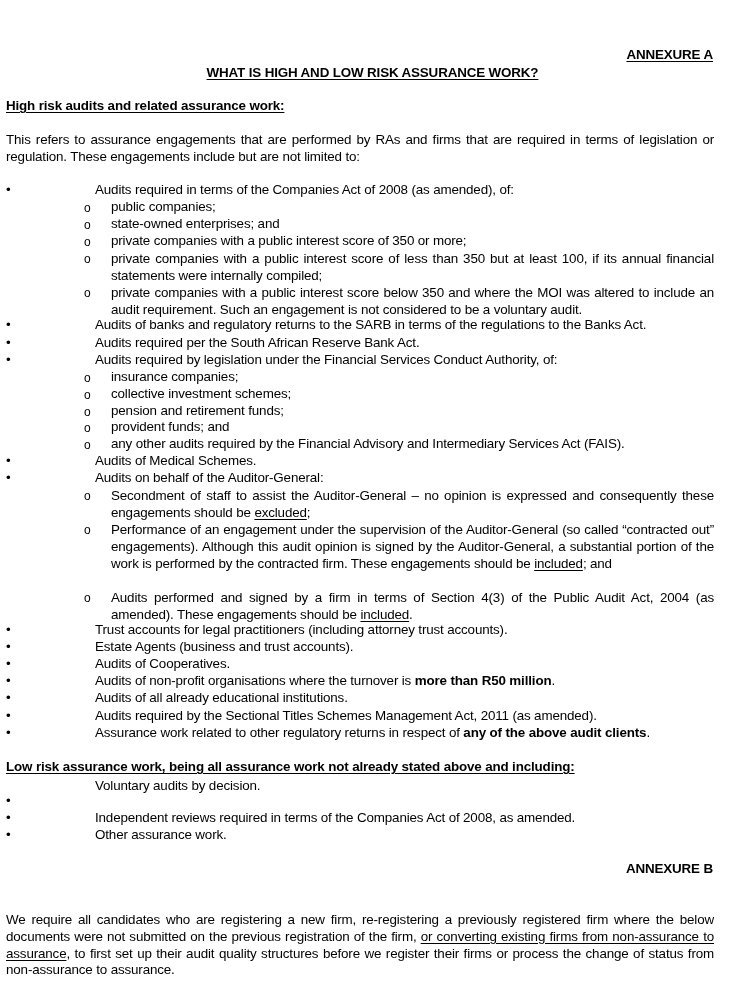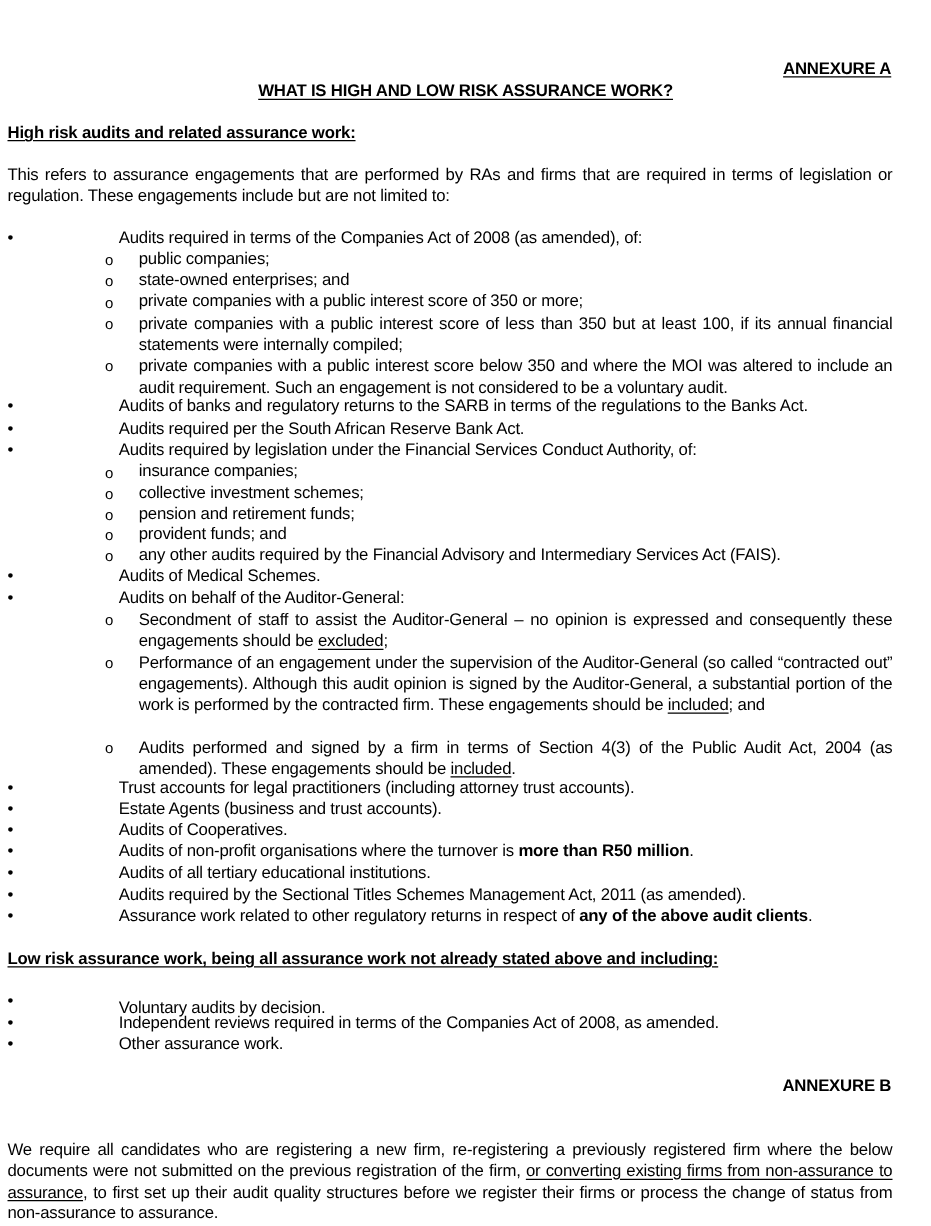--- a/index.html
+++ b/index.html
@@ -81,30 +81,30 @@
 
   <div class="abs bullet" style="top:622px;">•</div>
   <div class="abs bullet-text" style="top:622px;">Trust accounts for legal practitioners (including attorney trust accounts).</div>
   <div class="abs bullet" style="top:639px;">•</div>
   <div class="abs bullet-text" style="top:639px;">Estate Agents (business and trust accounts).</div>
   <div class="abs bullet" style="top:656px;">•</div>
   <div class="abs bullet-text" style="top:656px;">Audits of Cooperatives.</div>
   <div class="abs bullet" style="top:673px;">•</div>
   <div class="abs bullet-text" style="top:673px;"><span>Audits of non-profit organisations where the turnover is </span><span class="b">more than R50 million</span><span>.</span></div>
   <div class="abs bullet" style="top:690px;">•</div>
-  <div class="abs bullet-text" style="top:690px;">Audits of all tertiary educational institutions.</div>
+  <div class="abs bullet-text" style="top:690px;">Audits of all already educational institutions.</div>
   <div class="abs bullet" style="top:708px;">•</div>
   <div class="abs bullet-text" style="top:708px;text-align:right;">Audits required by the Sectional Titles Schemes Management Act, 2011 (as amended).</div>
   <div class="abs bullet" style="top:725px;">•</div>
   <div class="abs bullet-text" style="top:725px;"><span>Assurance work related to other regulatory returns in respect of </span><span class="b">any of the above audit clients</span><span>.</span></div>
 
   <div class="abs b u" style="top:759px;left:6px;">Low risk assurance work, being all assurance work not already stated above and including:</div>
 
   <div class="abs bullet" style="top:793px;">•</div>
-  <div class="abs bullet-text" style="top:798px;text-align:right;">Voluntary audits by decision.</div>
+  <div class="abs bullet-text" style="top:778px;text-align:right;">Voluntary audits by decision.</div>
   <div class="abs bullet" style="top:810px;">•</div>
   <div class="abs bullet-text" style="top:810px;">Independent reviews required in terms of the Companies Act of 2008, as amended.</div>
   <div class="abs bullet" style="top:827px;">•</div>
   <div class="abs bullet-text" style="top:827px;">Other assurance work.</div>
 
   <div class="abs annex" style="top:861px;">ANNEXURE B</div>
 
   <div class="abs para" style="top:912px;line-height:16.8px;"><span>We require all candidates who are registering a new firm, re-registering a previously registered firm where the below documents were not submitted on the previous registration of the firm, </span><span class="u">or converting existing firms from non-assurance to assurance</span><span>, to first set up their audit quality structures before we register their firms or process the change of status from non-assurance to assurance.</span></div>
 
 </div>

